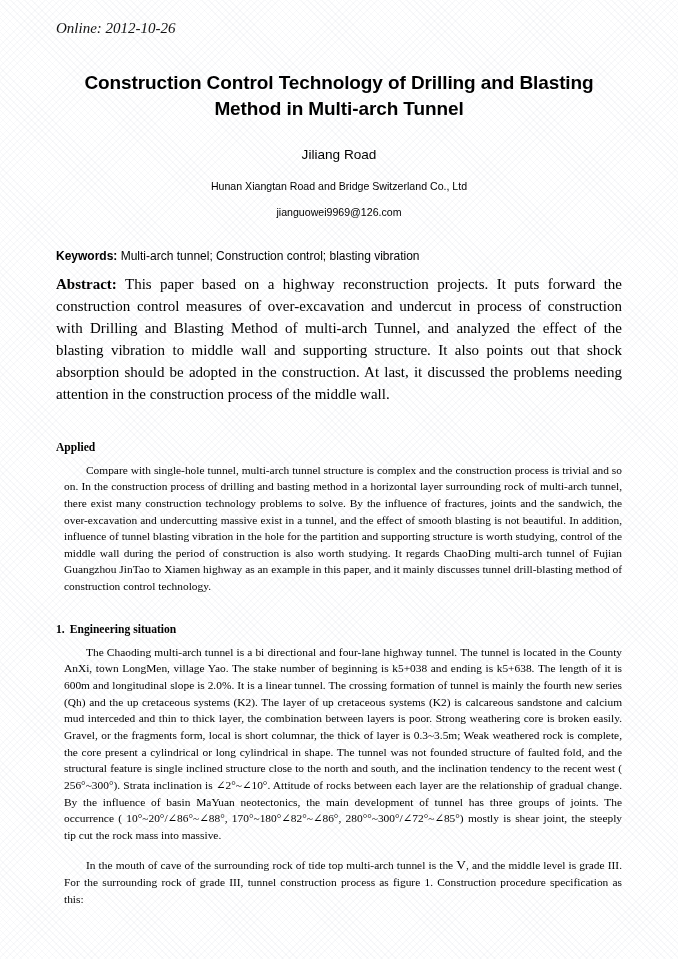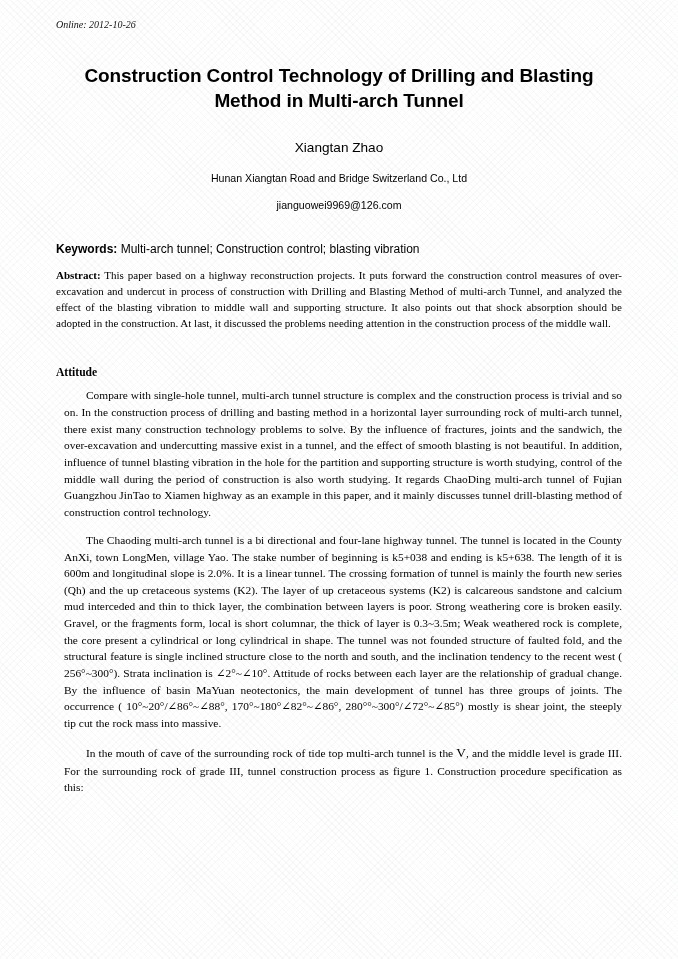--- a/index.html
+++ b/index.html
@@ -51,21 +51,21 @@
     font-family: "Liberation Serif", "DejaVu Serif", serif;
     font-style: italic;
     font-size: 9.2px;
     line-height: 1.42;
     color: #111;
   }
   .journal-header .left-block { white-space: pre-line; }
   .journal-header .right-block {
     white-space: nowrap;
     padding-top: 0px;
-    font-size: 10px;
+    font-size: 15px;
   }
 
   
   .doc-title {
     margin: 31px 12px 0 12px;
     text-align: center;
     font-family: "Liberation Sans", "DejaVu Sans", sans-serif;
     font-weight: bold;
     font-size: 19px;
     line-height: 1.33;
@@ -100,21 +100,21 @@
     margin-top: 28px;
     font-family: "Liberation Sans", "DejaVu Sans", sans-serif;
     font-size: 12px;
     line-height: 1.35;
   }
   .keywords-line .kw-label { font-weight: bold; }
 
   
   .abstract-block {
     margin-top: 10px;
-    font-size: 11px;
+    font-size: 15px;
     line-height: 1.46;
     text-align: justify;
     text-justify: inter-word;
   }
   .abstract-block .abs-label { font-weight: bold; }
 
   
   .section-heading {
     font-weight: bold;
     font-size: 11.6px;
@@ -146,36 +146,39 @@
 <div class="page-watermark"></div>
 
 <div class="page">
 
   <div class="journal-header">
     <div class="right-block">Online: 2012-10-26</div>
   </div>
 
   <h1 class="doc-title">Construction Control Technology of Drilling and Blasting Method in Multi-arch Tunnel</h1>
 
-  <div class="author-name">Xiangtan Zhao</div>
+  <div class="author-name">Jiliang Road</div>
   <div class="author-affiliation">Hunan Xiangtan Road and Bridge Switzerland Co., Ltd</div>
   <div class="author-email">jianguowei9969@126.com</div>
 
   <div class="keywords-line">
     <span class="kw-label">Keywords:</span>
     <span>Multi-arch tunnel; Construction control; blasting vibration</span>
   </div>
 
   <div class="abstract-block">
     <span class="abs-label">Abstract:</span>
     <span>This paper based on a highway reconstruction projects. It puts forward the construction control measures of over-excavation and undercut in process of construction with Drilling and Blasting Method of multi-arch Tunnel, and analyzed the effect of the blasting vibration to middle wall and supporting structure. It also points out that shock absorption should be adopted in the construction. At last, it discussed the problems needing attention in the construction process of the middle wall.</span>
   </div>
 
   <div class="section-heading preface">
-    <span>Attitude</span>
+    <span>Applied</span>
   </div>
   <p class="body-par">Compare with single-hole tunnel, multi-arch tunnel structure is complex and the construction process is trivial and so on. In the construction process of drilling and basting method in a horizontal layer surrounding rock of multi-arch tunnel, there exist many construction technology problems to solve. By the influence of fractures, joints and the sandwich, the over-excavation and undercutting massive exist in a tunnel, and the effect of smooth blasting is not beautiful. In addition, influence of tunnel blasting vibration in the hole for the partition and supporting structure is worth studying, control of the middle wall during the period of construction is also worth studying. It regards ChaoDing multi-arch tunnel of Fujian Guangzhou JinTao to Xiamen highway as an example in this paper, and it mainly discusses tunnel drill-blasting method of construction control technology.</p>
 
+  <div class="section-heading numbered">
+    <span class="sec-num">1.</span><span>Engineering situation</span>
+  </div>
   <p class="body-par">The Chaoding multi-arch tunnel is a bi directional and four-lane highway tunnel. The tunnel is located in the County AnXi, town LongMen, village Yao. The stake number of beginning is k5+038 and ending is k5+638. The length of it is 600m and longitudinal slope is 2.0%. It is a linear tunnel. The crossing formation of tunnel is mainly the fourth new series (Qh) and the up cretaceous systems (K2). The layer of up cretaceous systems (K2) is calcareous sandstone and calcium mud interceded and thin to thick layer, the combination between layers is poor. Strong weathering core is broken easily. Gravel, or the fragments form, local is short columnar, the thick of layer is 0.3~3.5m; Weak weathered rock is complete, the core present a cylindrical or long cylindrical in shape. The tunnel was not founded structure of faulted fold, and the structural feature is single inclined structure close to the north and south, and the inclination tendency to the recent west ( 256°~300°). Strata inclination is ∠2°~∠10°. Attitude of rocks between each layer are the relationship of gradual change. By the influence of basin MaYuan neotectonics, the main development of tunnel has three groups of joints. The occurrence ( 10°~20°/∠86°~∠88°, 170°~180°∠82°~∠86°, 280°°~300°/∠72°~∠85°) mostly is shear joint, the steeply tip cut the rock mass into massive.</p>
 
   <p class="body-par">In the mouth of cave of the surrounding rock of tide top multi-arch tunnel is the <span class="glyph-large">V</span>, and the middle level is grade III. For the surrounding rock of grade III, tunnel construction process as figure 1. Construction procedure specification as this:</p>
 
 </div>
 
 </body></html>

